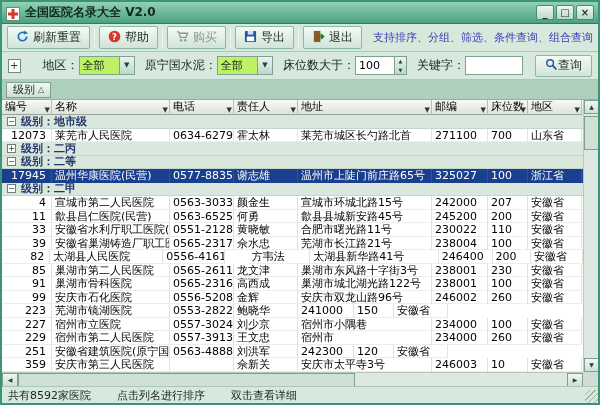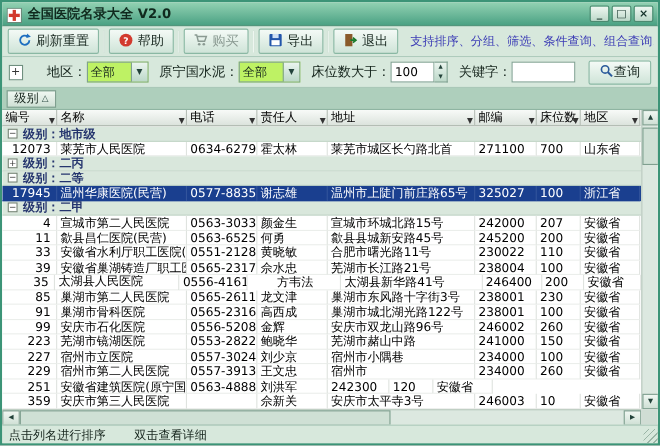--- a/index.html
+++ b/index.html
@@ -259,21 +259,21 @@
           <span class="cell c0" style="width: 50px;">39</span>
           <span class="cell c1" style="width: 118px;">安徽省巢湖铸造厂职工医院</span>
           <span class="cell c2" style="width: 64px;">0565-2317032 331</span>
           <span class="cell c3" style="width: 64px;">佘水忠</span>
           <span class="cell c4" style="width: 134px;">芜湖市长江路21号</span>
           <span class="cell c5" style="width: 56px;">238004</span>
           <span class="cell c6" style="width: 40px;">100</span>
           <span class="cell c7" style="width: 54px;">安徽省</span>
         </div>
         <div class="row data">
-          <span class="cell c0" style="width: 50px;">35</span>
+          <span class="cell c0" style="width: 50px;">82</span>
           <span class="cell c1" style="width: 118px; font-family: Liberation Serif, serif;">太湖县人民医院</span>
           <span class="cell c2" style="width: 64px;">0556-4161943</span>
           <span class="cell c3" style="width: 64px; margin-left: 24px;">方韦法</span>
           <span class="cell c4" style="width: 134px;">太湖县新华路41号</span>
           <span class="cell c5" style="width: 56px;">246400</span>
           <span class="cell c6" style="width: 40px;">200</span>
           <span class="cell c7" style="width: 54px;">安徽省</span>
         </div>
         <div class="row data">
           <span class="cell c0" style="width: 50px;">85</span>
@@ -303,21 +303,20 @@
           <span class="cell c4" style="width: 134px;">安庆市双龙山路96号</span>
           <span class="cell c5" style="width: 56px;">246002</span>
           <span class="cell c6" style="width: 40px;">260</span>
           <span class="cell c7" style="width: 54px;">安徽省</span>
         </div>
         <div class="row data">
           <span class="cell c0" style="width: 50px;">223</span>
           <span class="cell c1" style="width: 118px;">芜湖市镜湖医院</span>
           <span class="cell c2" style="width: 64px;">0553-2822657</span>
           <span class="cell c3" style="width: 64px;">鲍晓华</span>
-          <span class="cell c4" style="width: 134px;">芜湖市赭山中路</span>
           <span class="cell c5" style="width: 56px;">241000</span>
           <span class="cell c6" style="width: 40px;">150</span>
           <span class="cell c7" style="width: 54px;">安徽省</span>
         </div>
         <div class="row data">
           <span class="cell c0" style="width: 50px;">227</span>
           <span class="cell c1" style="width: 118px;">宿州市立医院</span>
           <span class="cell c2" style="width: 64px;">0557-3024107</span>
           <span class="cell c3" style="width: 64px;">刘少京</span>
           <span class="cell c4" style="width: 134px;">宿州市小隅巷</span>
@@ -362,18 +361,19 @@
     </div>
     <div class="hscroll">
       <div class="sbtn left">◀</div>
       <div class="hthumb"></div>
       <div class="sbtn right">▶</div>
     </div>
     <div class="scorner"></div>
   </div>
 
   <div class="statusbar">
+    <span class="sseg">共有8592家医院</span>
     <span class="sseg">点击列名进行排序</span>
     <span class="sseg">双击查看详细</span>
     <span class="grip"></span>
   </div>
 
 </div>
 
 </body></html>

